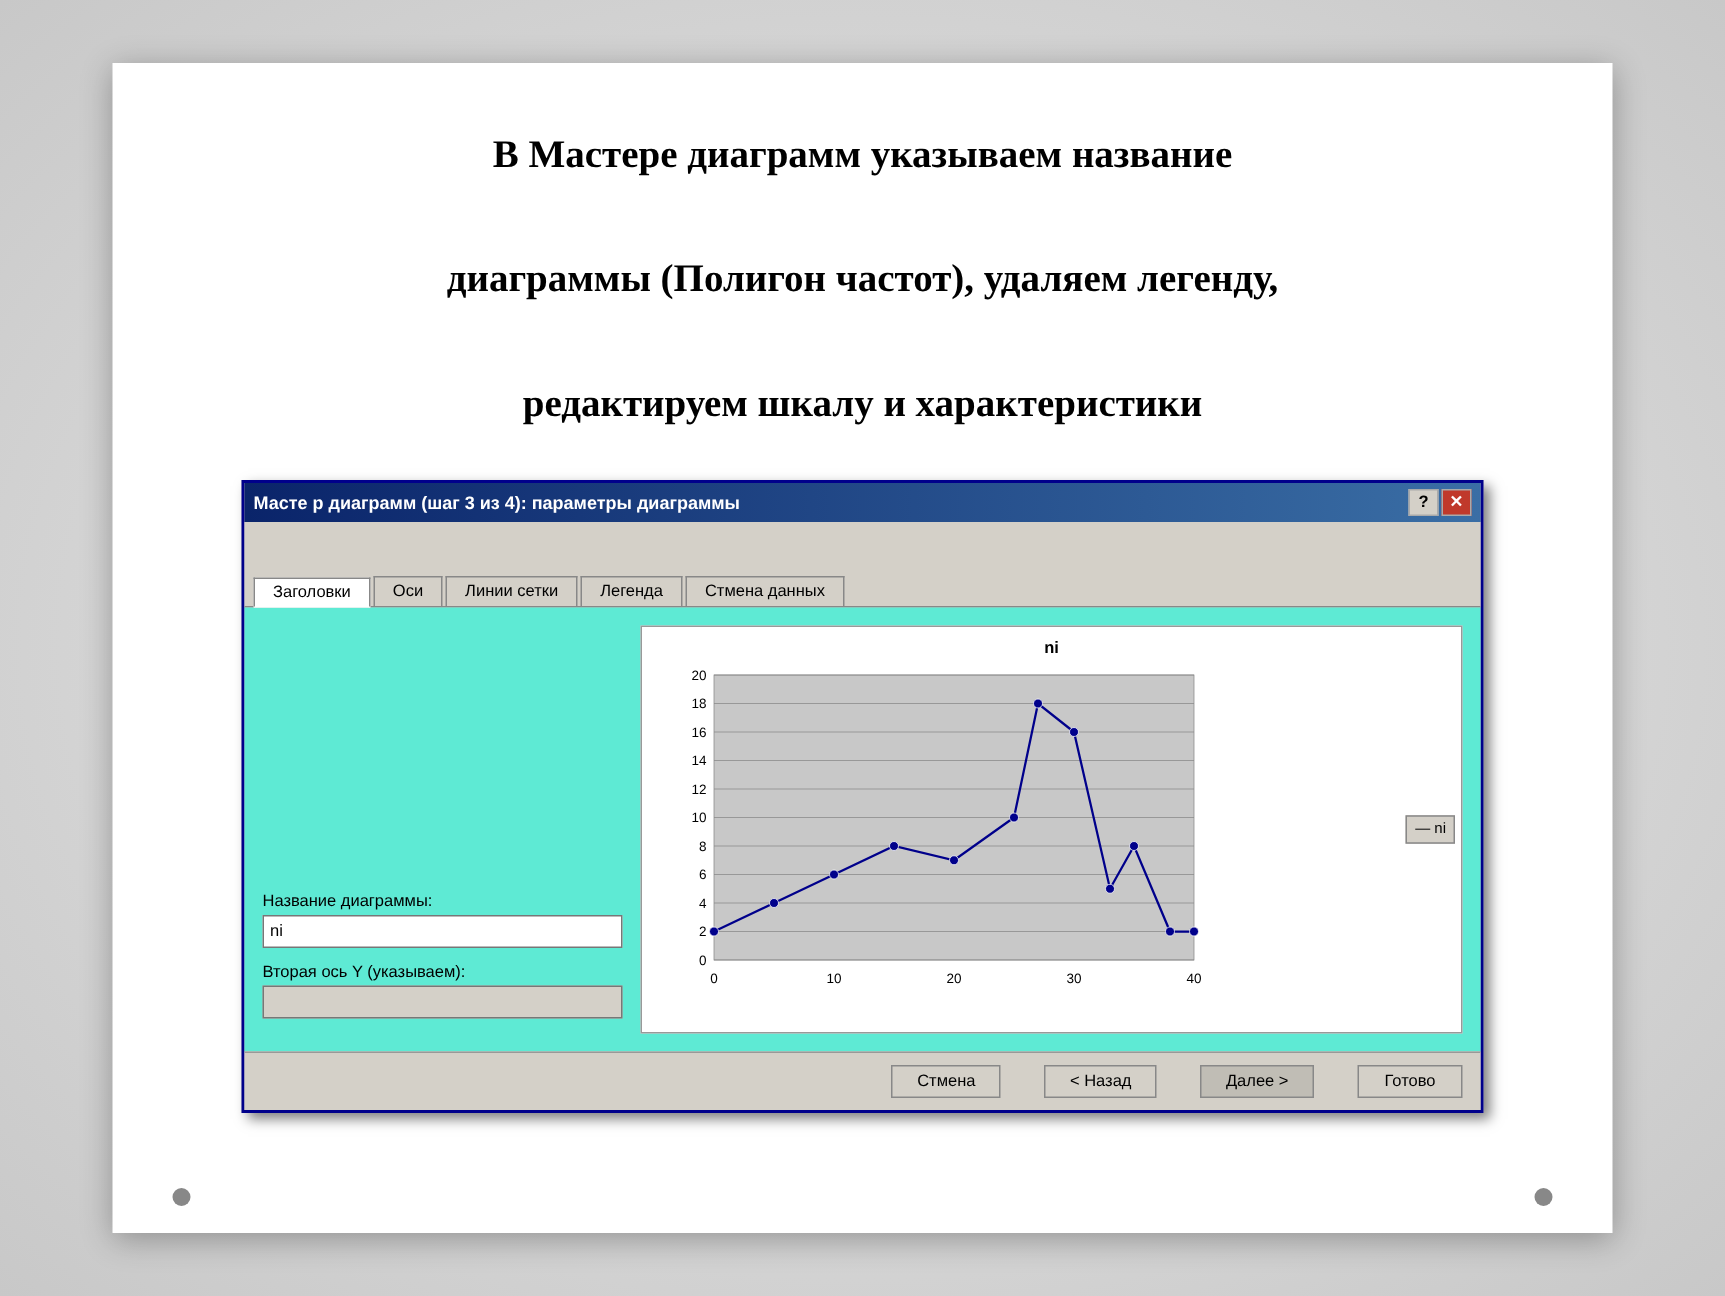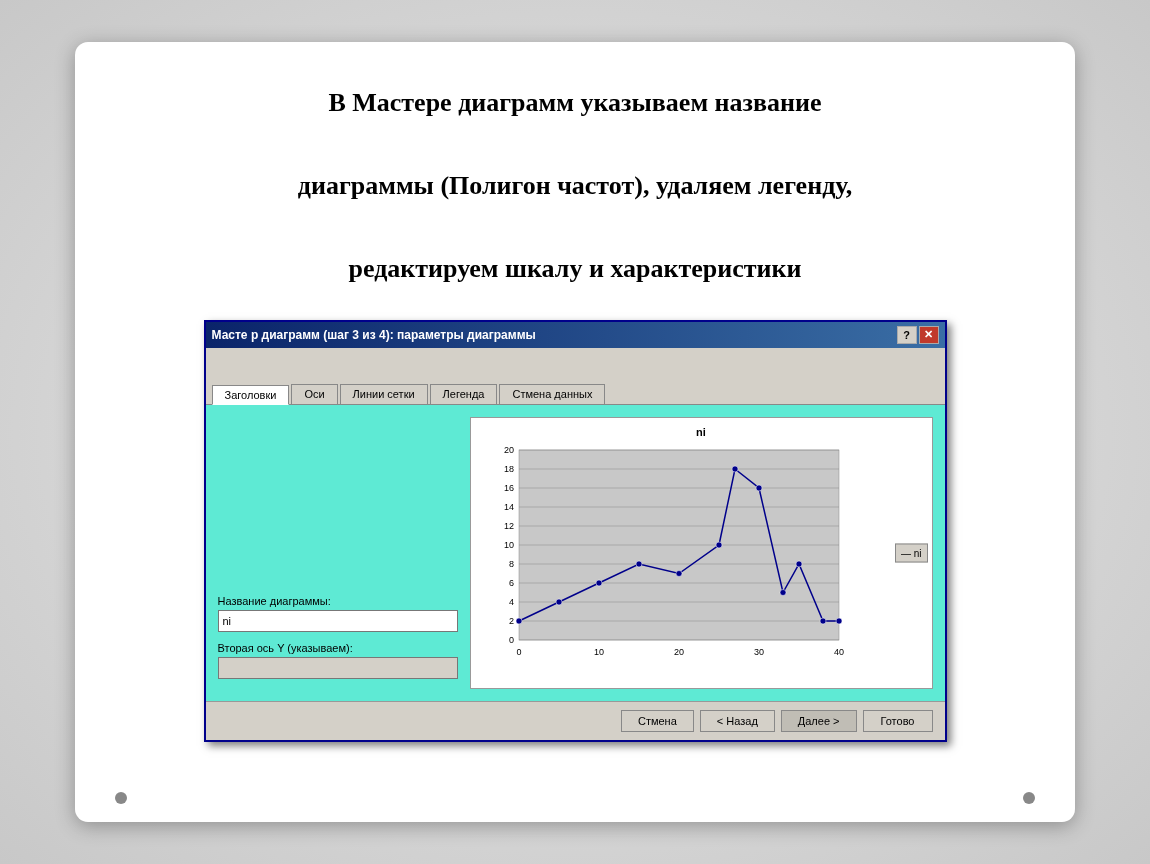--- a/index.html
+++ b/index.html
@@ -18,21 +18,20 @@
     .slide {
       width: 1000px;
       height: 780px;
       background: white;
       box-shadow: 0 4px 20px rgba(0,0,0,0.3);
       display: flex;
       flex-direction: column;
       align-items: center;
       padding: 40px 60px 20px 60px;
       position: relative;
-      border-radius: 13px;
     }
 
     .slide-text {
       text-align: center;
       font-weight: bold;
       font-size: 26px;
       line-height: 1.6;
       margin-bottom: 30px;
       color: #000;
     }
@@ -53,21 +52,21 @@
       bottom: 18px;
       right: 40px;
       width: 12px;
       height: 12px;
       border-radius: 50%;
       background: #888;
     }
 
     
     .dialog {
-      width: 743px;
+      width: 828px;
       border: 2px solid #00008B;
       background: #d4d0c8;
       box-shadow: 4px 4px 8px rgba(0,0,0,0.5);
       font-family: Arial, Tahoma, sans-serif;
       font-size: 12px;
     }
 
     .dialog-titlebar {
       background: linear-gradient(to right, #0a246a, #3a6ea5);
       padding: 4px 6px;
@@ -219,20 +218,21 @@
 
     .footer-btn {
       padding: 4px 16px;
       border: 1px solid #888;
       background: #d4d0c8;
       font-size: 11px;
       cursor: pointer;
       font-family: Arial, Tahoma, sans-serif;
       min-width: 70px;
       text-align: center;
+      margin-left: 23px;
     }
 
     .footer-btn.active {
       background: #c0bdb5;
     }
   </style>
 </head>
 <body>
 
 <div class="slide">

